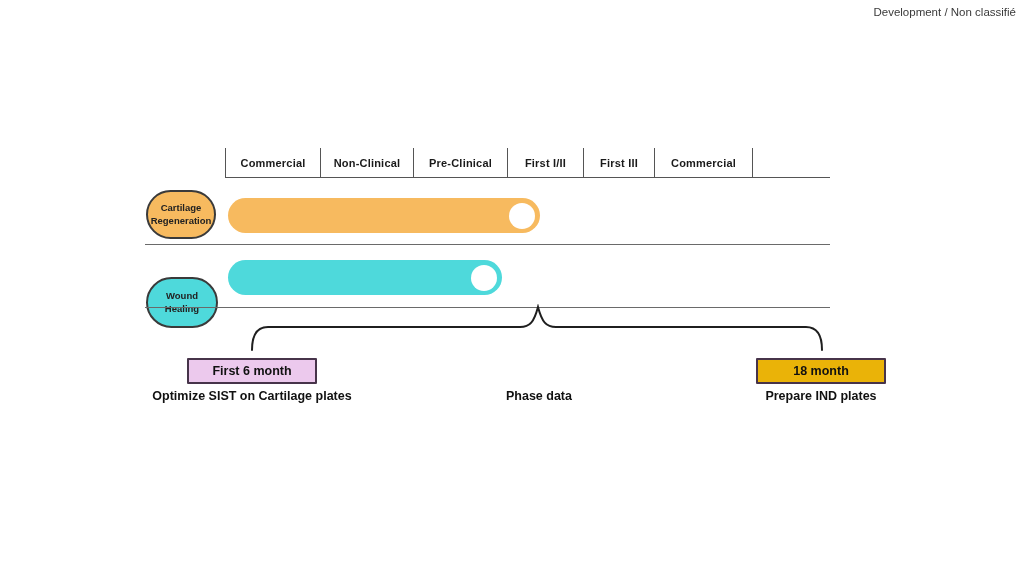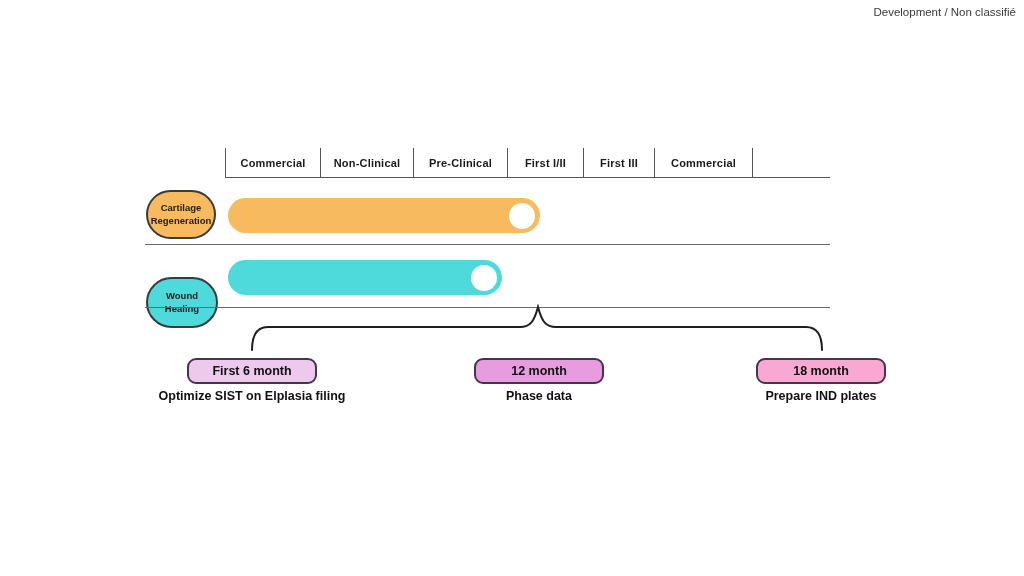--- a/index.html
+++ b/index.html
@@ -39,21 +39,21 @@
   .bar-2{left:228px;top:260px;width:274px;}
   .knob{
     position:absolute;right:5px;top:50%;transform:translateY(-50%);
     width:26px;height:26px;background:#ffffff;border-radius:50%;
   }
   
   .brace{position:absolute;left:248px;top:304px;}
   
   .milestone-box{
     position:absolute;top:358px;width:130px;height:26px;
-    border:2px solid #47344a;border-radius:9px;box-sizing:border-box;
+    border:2px solid #47344a;border-radius:1px;box-sizing:border-box;
     display:flex;align-items:center;justify-content:center;
     font-weight:bold;font-size:12.5px;color:#111;
   }
   .ms-box-1{left:187px;}
   .ms-box-2{left:474px;}
   .ms-box-3{left:756px;}
   .milestone-caption{
     position:absolute;top:389px;font-weight:bold;font-size:12.5px;color:#111;text-align:center;
   }
   .ms-cap-1{left:132px;width:240px;}
@@ -88,21 +88,20 @@
     <div class="knob"></div>
   </div>
 
   <div class="sep sep-2"></div>
 
   <svg class="brace" width="580" height="52" viewBox="0 0 580 52">
     <path d="M4,46 C4,32 8,23 20,23 L272,23 C282,23 286,18 290,3 C294,18 298,23 308,23 L558,23 C570,23 574,32 574,46" fill="none" stroke="#1f1f1f" stroke-width="2" stroke-linecap="round"></path>
   </svg>
 
   <div class="milestone-box ms-box-1" style="background-color: rgb(236, 201, 237);">First 6 month</div>
-  <div class="milestone-caption ms-cap-1">Optimize SIST on Elplasia filing</div>
+  <div class="milestone-caption ms-cap-1">Optimize SIST on Cartilage plates</div>
 
-  <div class="milestone-box ms-box-2" style="background-color: rgb(230, 156, 223);">12 month</div>
   <div class="milestone-caption ms-cap-2">Phase data</div>
 
-  <div class="milestone-box ms-box-3" style="background-color: #f9a8d4;">18 month</div>
+  <div class="milestone-box ms-box-3" style="background-color: #eab308;">18 month</div>
   <div class="milestone-caption ms-cap-3">Prepare IND plates</div>
 
 </div>
 
 </body></html>

